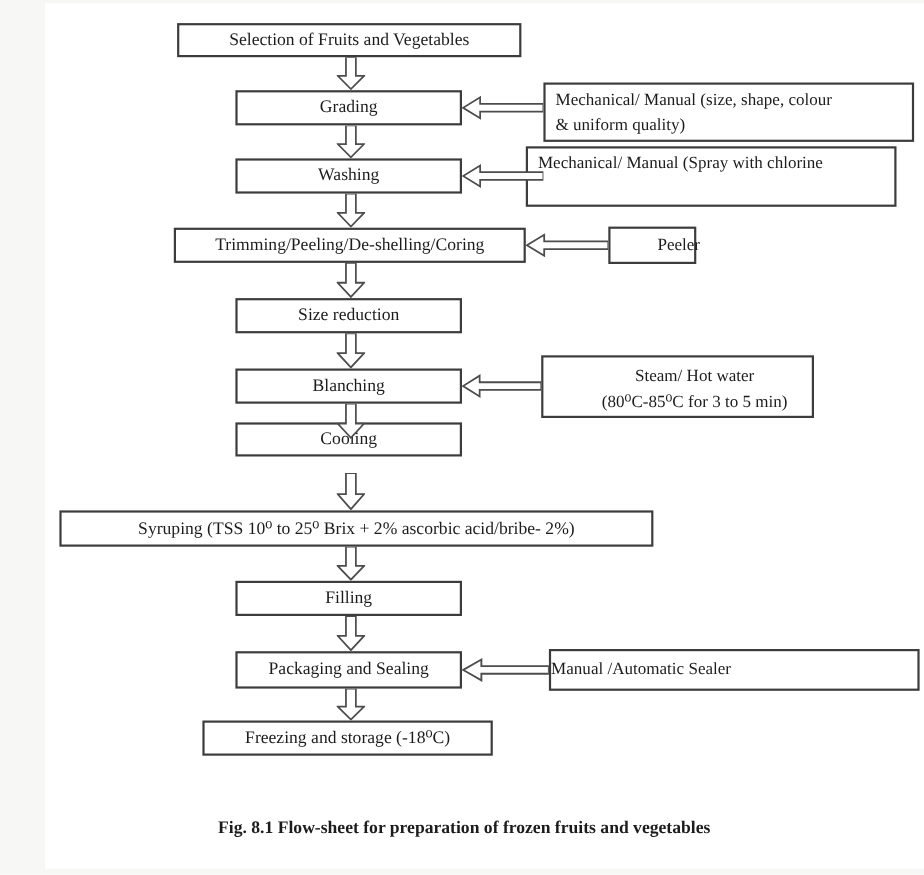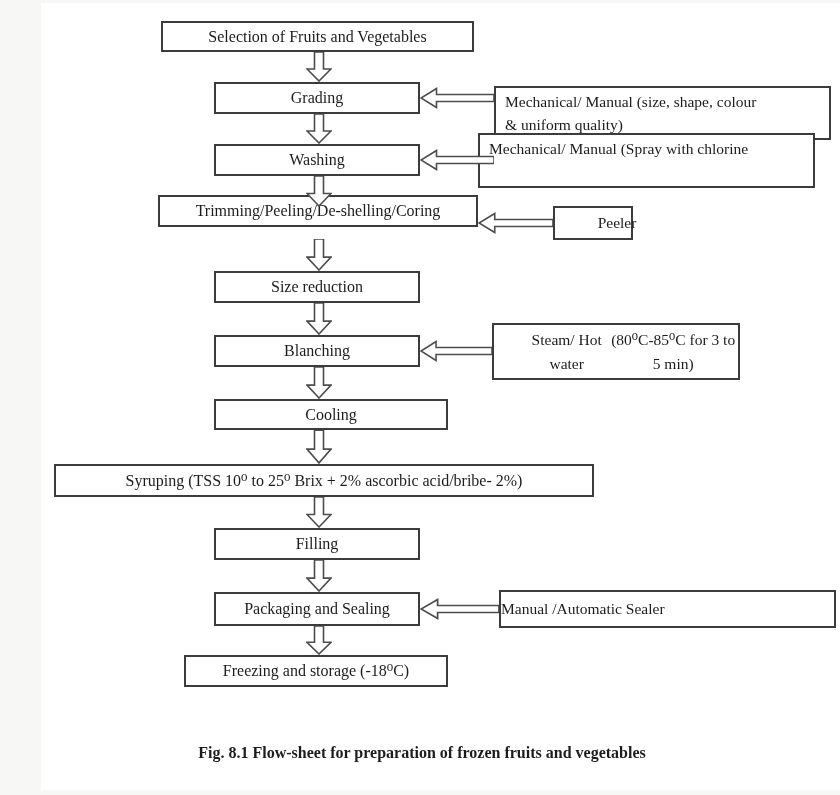--- a/index.html
+++ b/index.html
@@ -40,22 +40,23 @@
     border: 2px solid #3c3c3c;
     font-size: 15.5px;
   }
   .ann.lines {
     padding: 2px 6px 0 9px;
     line-height: 23px;
     text-align: left;
   }
   .ann.center2 {
     display: flex;
+    flex-direction: column;
     align-items: center;
-    justify-content: center;
+    justify-content: flex-end;
     text-align: center;
     line-height: 24px;
     padding-left: 31px;
   }
   .ann.single-center {
     display: flex;
     align-items: center;
     justify-content: center;
     text-align: center;
     padding-left: 48px;
@@ -83,30 +84,30 @@
 
   <div class="step" style="left:125px;top:21px;width:313px;height:31px">
     <span>Selection of Fruits and Vegetables</span>
   </div>
   <div class="step" style="left:178px;top:82px;width:206px;height:32px">
     <span>Grading</span>
   </div>
   <div class="step" style="left:178px;top:144px;width:206px;height:32px">
     <span>Washing</span>
   </div>
-  <div class="step" style="left:122px;top:195px;width:320px;height:32px">
+  <div class="step" style="left:122px;top:207px;width:320px;height:32px">
     <span>Trimming/Peeling/De-shelling/Coring</span>
   </div>
   <div class="step" style="left:178px;top:271px;width:206px;height:32px">
     <span>Size reduction</span>
   </div>
   <div class="step" style="left:178px;top:335px;width:206px;height:32px">
     <span>Blanching</span>
   </div>
-  <div class="step" style="left:178px;top:399px;width:234px;height:31px">
+  <div class="step" style="left:178px;top:384px;width:206px;height:31px">
     <span>Cooling</span>
   </div>
   <div class="step" style="left:18px;top:464px;width:540px;height:33px">
     <span>Syruping (TSS 10⁰ to 25⁰ Brix + 2% ascorbic acid/bribe- 2%)</span>
   </div>
   <div class="step" style="left:178px;top:528px;width:206px;height:32px">
     <span>Filling</span>
   </div>
   <div class="step" style="left:178px;top:592px;width:206px;height:34px">
     <span>Packaging and Sealing</span>
@@ -139,21 +140,21 @@
   <svg class="darr" style="left:270px;top:497px" width="26" height="31" viewBox="0 0 26 31" preserveAspectRatio="none">
       <path d="M8.5 0 L17.5 0 L17.5 17.5 L25 17.5 L13 30 L1 17.5 L8.5 17.5 Z" fill="#ffffff" stroke="#4d4d4d" stroke-width="1.6"></path>
     </svg>
   <svg class="darr" style="left:270px;top:560px" width="26" height="32" viewBox="0 0 26 31" preserveAspectRatio="none">
       <path d="M8.5 0 L17.5 0 L17.5 17.5 L25 17.5 L13 30 L1 17.5 L8.5 17.5 Z" fill="#ffffff" stroke="#4d4d4d" stroke-width="1.6"></path>
     </svg>
   <svg class="darr" style="left:270px;top:626px" width="26" height="29" viewBox="0 0 26 31" preserveAspectRatio="none">
       <path d="M8.5 0 L17.5 0 L17.5 17.5 L25 17.5 L13 30 L1 17.5 L8.5 17.5 Z" fill="#ffffff" stroke="#4d4d4d" stroke-width="1.6"></path>
     </svg>
 
-  <div class="ann lines" style="left:458px;top:86px;width:337px;height:54px">
+  <div class="ann lines" style="left:458px;top:75px;width:337px;height:54px">
     <div>Mechanical/ Manual (size, shape, colour</div>
     <div>&amp; uniform quality)</div>
   </div>
   <div class="ann lines" style="left:442px;top:133px;width:337px;height:55px">
     <div>Mechanical/ Manual (Spray with chlorine</div>
   </div>
   <div class="ann single-center" style="left:517px;top:206px;width:80px;height:34px">
     <div>Peeler</div>
   </div>
   <div class="ann center2" style="left:456px;top:323px;width:248px;height:57px">

